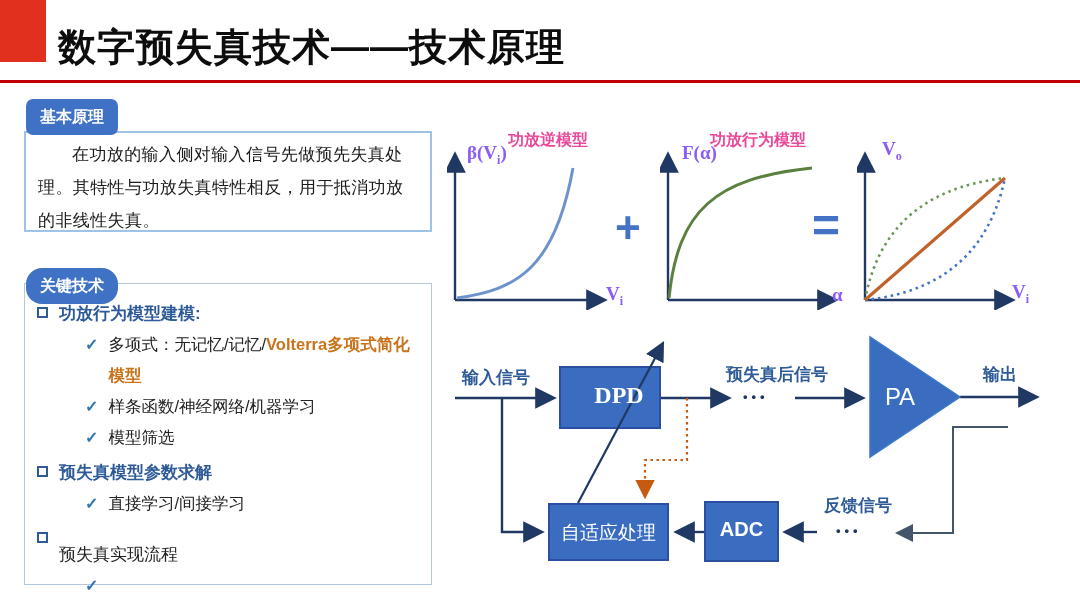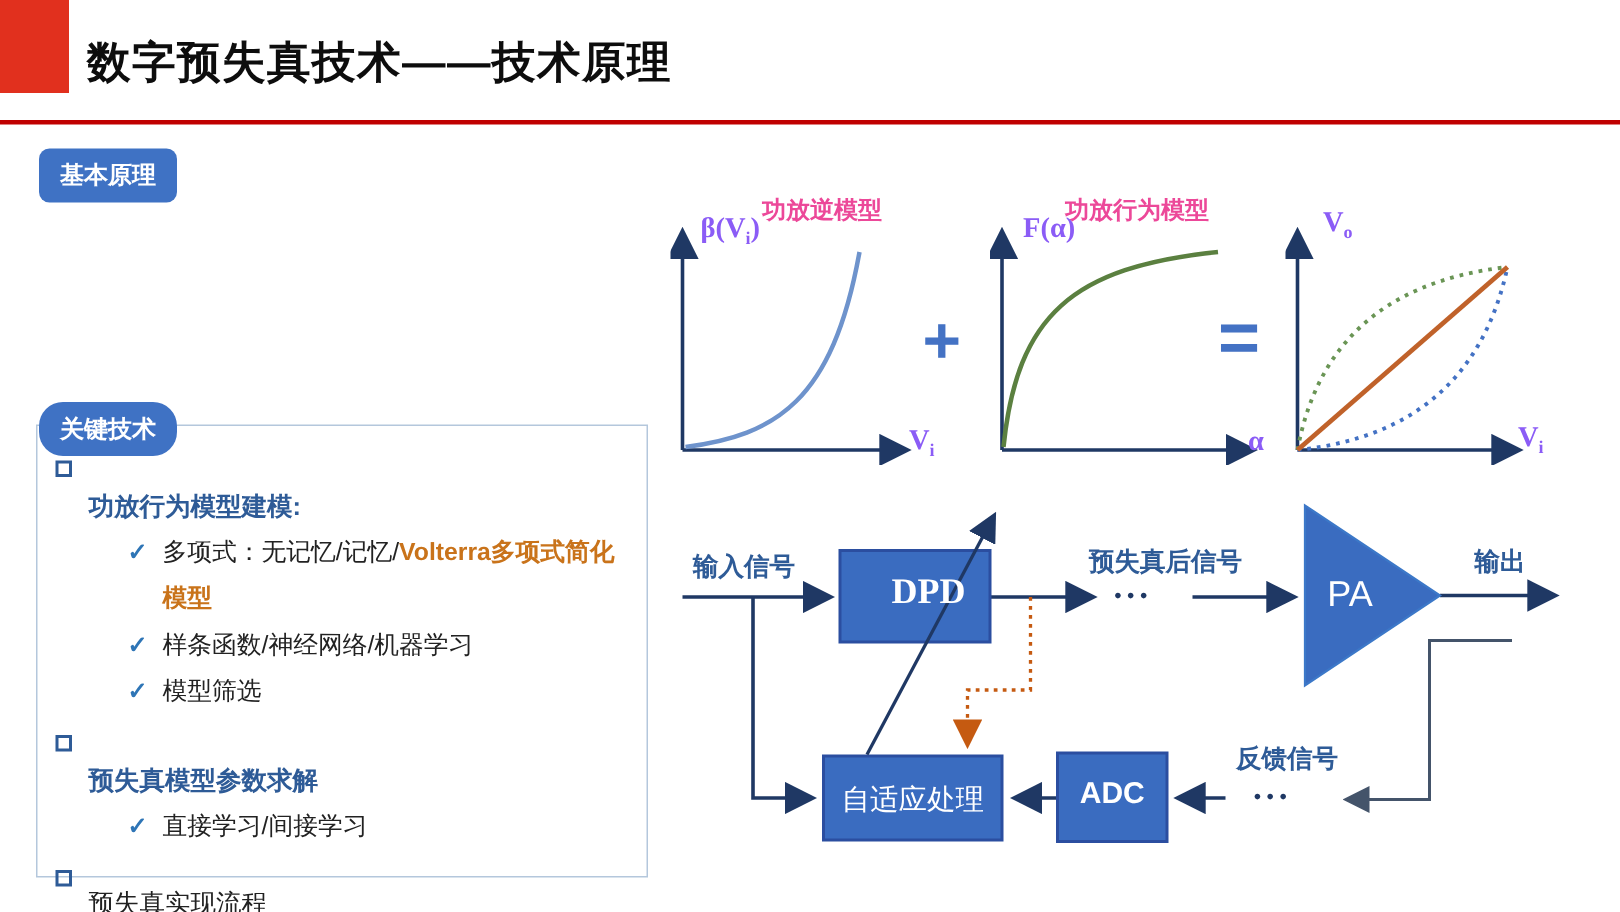--- a/index.html
+++ b/index.html
@@ -1,36 +1,36 @@
 <!DOCTYPE html>
 <html><head>
 <meta charset="utf-8">
 <style>
   * { margin:0; padding:0; box-sizing:border-box; }
   body { font-family:"Liberation Sans", sans-serif; background:#fff; }
   .slide { position:relative; width:1080px; height:608px; background:#fff; overflow:hidden; }
 
   
   .red-square { position:absolute; left:0; top:0; width:46px; height:62px; background:#e1301e; }
-  .slide-title { position:absolute; left:58px; top:22px; font-size:29px; font-weight:bold; color:#0d0d0d; letter-spacing:1px; }
+  .slide-title { position:absolute; left:58px; top:22px; font-size:38px; font-weight:bold; color:#0d0d0d; letter-spacing:1px; }
   .red-line { position:absolute; left:0; top:80px; width:1080px; height:3px; background:#c00000; }
 
   
   .badge { position:absolute; left:26px; width:92px; height:36px; background:#3f72c4; border-radius:7px;
            color:#fff; font-size:16px; font-weight:bold; display:flex; align-items:center; justify-content:center; z-index:2; }
   .badge1 { top:99px; }
   .badge2 { top:268px;border-radius:16px; }
   .box1 { position:absolute; left:24px; top:131px; width:408px; height:101px; border:2px solid #9dc3e6; background:#fff; padding:5px 12px 0 12px; }
   .box1 p { font-size:17px; line-height:33px; color:#1a1a1a; text-indent:2em; letter-spacing:0.4px; }
   .box2 { position:absolute; left:24px; top:283px; width:408px; height:302px; border:1px solid #b4c7dc; background:#fff; padding:10px 8px 0 12px; }
 
   .row-l1 { display:flex; gap:11px; align-items:flex-start; margin-top:4px; }
   .row-l1 .txt { font-size:17px; line-height:31px; }
   .sq-bullet { width:11px; height:11px; border:2px solid #2e5b97; margin-top:9px; flex:0 0 auto; }
-  .blue-bold { color:#2e5b97; font-weight:bold;margin-top:24px; }
+  .blue-bold { color:#2e5b97; font-weight:bold; }
   .plain-dark { color:#222; font-weight:normal;margin-top:16px; }
   .row-l2 { display:flex; gap:10px; align-items:flex-start; margin-left:48px; }
   .check { color:#2e75b6; font-size:16px; font-weight:bold; line-height:31px; flex:0 0 auto; }
   .row-l2 .txt { font-size:16.5px; line-height:31px; color:#222; }
   .orange-bold { color:#c9731a; font-weight:bold; }
 
   
   .plot-svg { position:absolute; }
   .plot-title { position:absolute; font-size:16px; font-weight:bold; color:#ec4899; }
   .axis-label { position:absolute; font-family:Liberation Serif, serif; font-weight:bold; font-size:19px; color:#8b5cf6; }
@@ -53,20 +53,23 @@
 </head>
 <body>
 
 <div class="slide">
 
   <div class="red-square"></div>
   <div class="slide-title">数字预失真技术——技术原理</div>
   <div class="red-line"></div>
 
   <div class="badge badge1">基本原理</div>
+  <div class="box1">
+    <p>在功放的输入侧对输入信号先做预先失真处理。其特性与功放失真特性相反，用于抵消功放的非线性失真。</p>
+  </div>
 
   <div class="badge badge2">关键技术</div>
   <div class="box2">
     <div class="row-l1">
       <span class="sq-bullet"></span>
       <span class="txt blue-bold">功放行为模型建模:</span>
     </div>
     <div class="row-l2">
       <span class="check">✓</span>
       <span class="txt"><span>多项式：无记忆/记忆/</span><span class="orange-bold">Volterra多项式简化模型</span></span>

